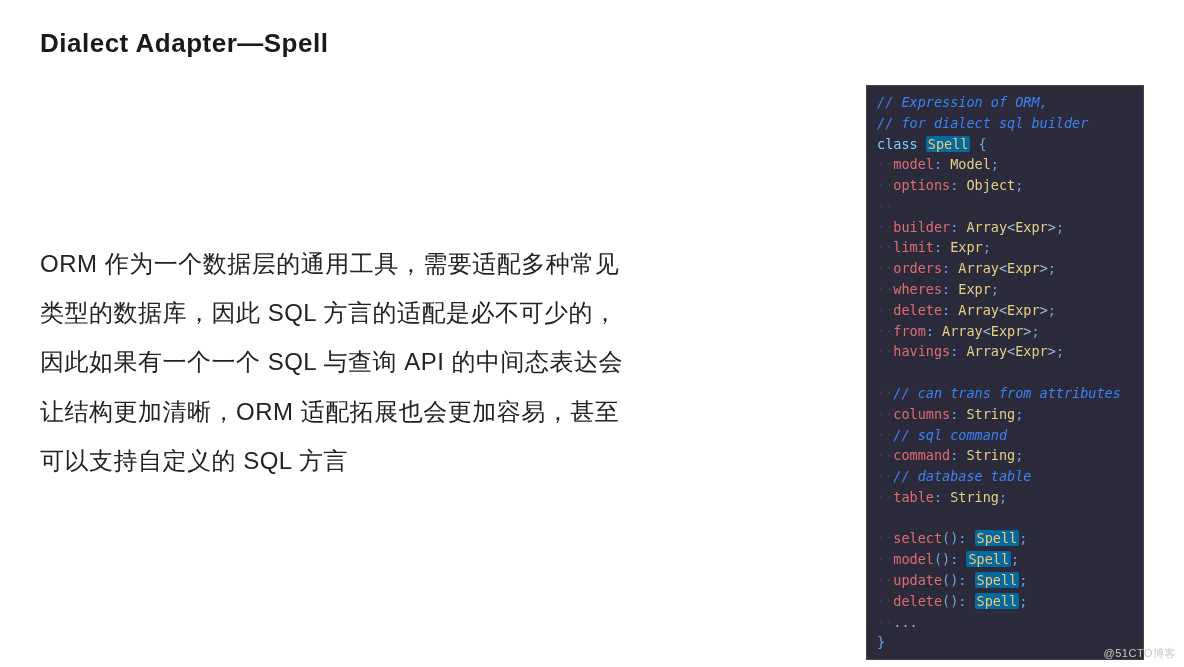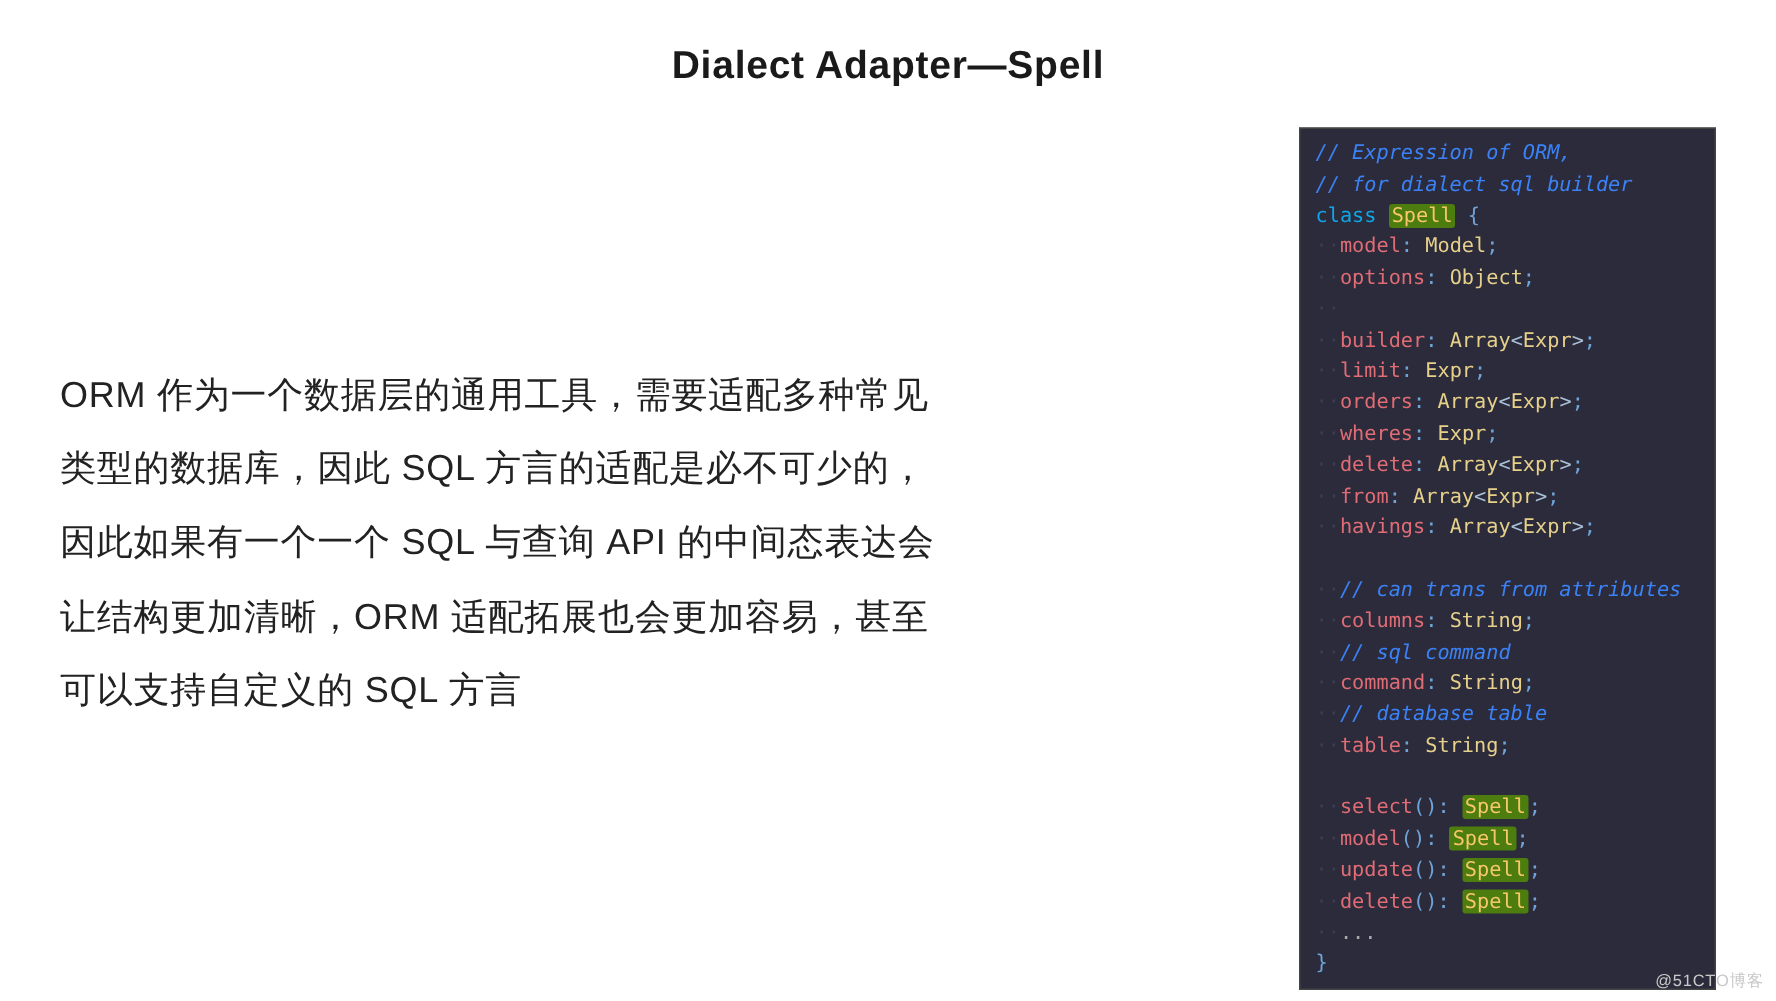--- a/index.html
+++ b/index.html
@@ -1,37 +1,37 @@
 <!DOCTYPE html>
 <html><head>
 <meta charset="utf-8">
 <style>
   * { margin: 0; padding: 0; box-sizing: border-box; }
   html, body { width: 1184px; height: 667px; background: #ffffff; font-family: -apple-system, "Helvetica Neue", Arial, sans-serif; }
   .slide { position: relative; width: 1184px; height: 667px; padding: 28px 40px 20px 40px; }
-  .title { text-align: center; font-size: 26px; font-weight: 600; color: #1a1a1a; letter-spacing: 0.5px; margin-bottom: 20px; }
+  .title { font-size: 26px; font-weight: 600; color: #1a1a1a; letter-spacing: 0.5px; margin-bottom: 20px; }
   .content { display: flex; flex-direction: row; align-items: flex-start; }
   .body-text { width: 590px; margin-top: 160px; font-size: 24px; line-height: 2.05; color: #222; letter-spacing: 0.5px; }
   .code-col { margin-left: auto; margin-top: 6px; }
   pre.code {
     background: #2b2b3b;
     color: #ddd;
     border: 1px solid #444;
     padding: 6px 10px 6px 10px;
     font-family: "SFMono-Regular", Consolas, "DejaVu Sans Mono", monospace;
     font-size: 13.5px;
     line-height: 1.54;
     white-space: pre;
     width: 278px;
     overflow: hidden;
   }
   
   .c-comment { color: #3b82f6; font-style: italic; }
-  .c-keyword { color: #0ea5e9; }
-  .c-classname { color: #f8c76a; background: #4d7c0f; padding: 0 2px; border-radius: 2px; }
+  .c-keyword { color: #7dd3fc; }
+  .c-classname { color: #f8c76a; background: #0369a1; padding: 0 2px; border-radius: 2px; }
   .c-prop { color: #e06c75; }
   .c-type { color: #e6d08a; }
   .c-punct { color: #6fa4d9; }
   .c-dots { color: #aaa; }
   .c-gen { color: #a9c0d6; }
   .c-ws { color: #3d3d52; }
   .watermark {
     position: absolute;
     right: 8px;
     bottom: 6px;

